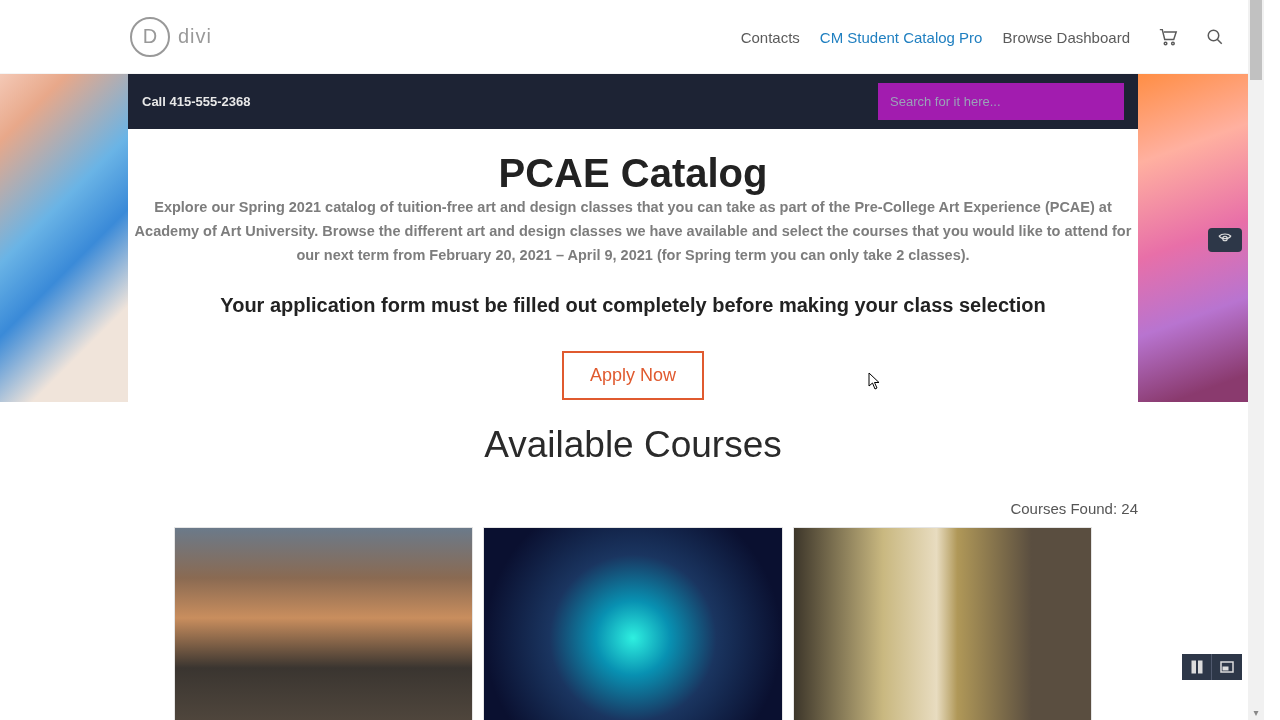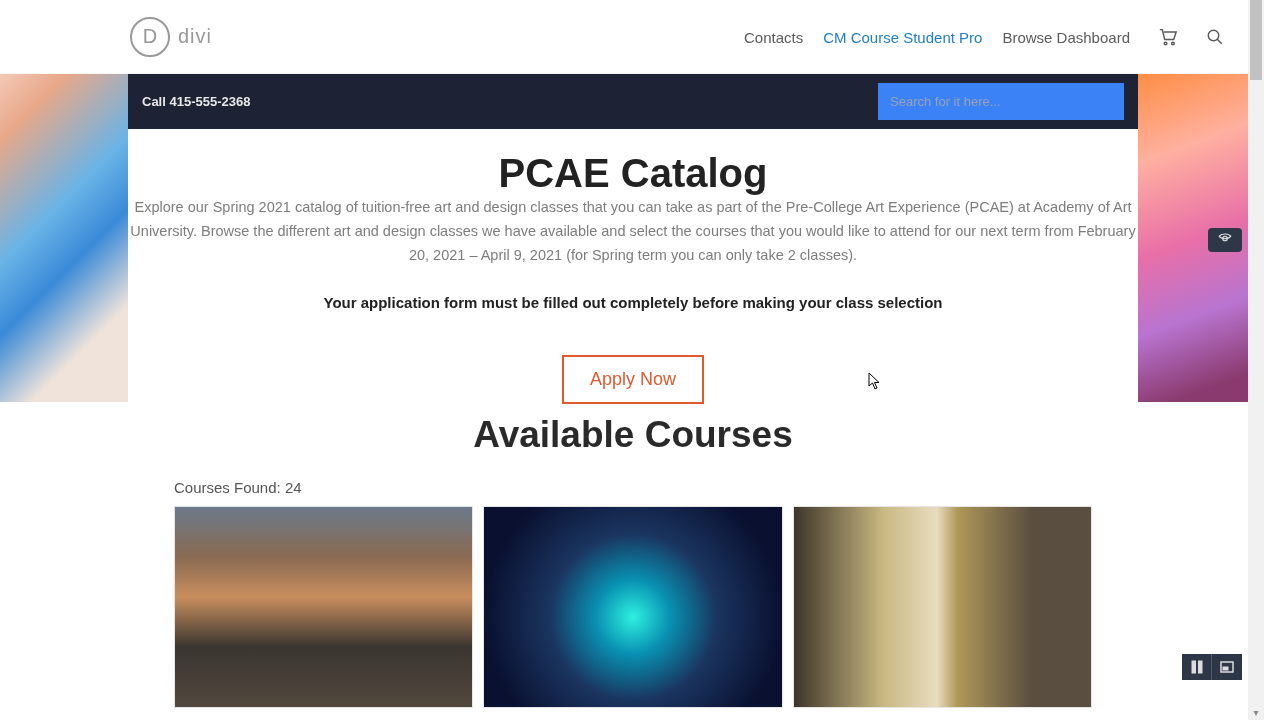--- a/index.html
+++ b/index.html
@@ -21,29 +21,29 @@
   .search-toggle{width:18px;height:18px;margin-left:8px;cursor:pointer}
   .search-toggle svg{width:100%;height:100%;fill:none;stroke:#5b5b5b;stroke-width:2}
   .bg-wrap{position:absolute;top:74px;left:0;right:16px;height:328px;overflow:hidden;z-index:0}
   .bg-left,.bg-right{position:absolute;top:0;width:160px;height:100%}
   .bg-left{left:-30px;background:linear-gradient(135deg,#f9d7c9 0%,#e8a88a 20%,#6ab4e6 45%,#3a8ad8 60%,#f0e4da 80%)}
   .bg-right{right:-30px;background:linear-gradient(160deg,#ff8b3d 0%,#ffb0a0 25%,#e86fa8 50%,#b874d0 70%,#8a3a6e 90%)}
   .content-col{position:absolute;top:74px;left:128px;width:1010px;background:#fff;z-index:1}
   .blackbar{height:55px;background:#1d2334;display:flex;align-items:center;padding:0 14px}
   .call{color:#e8e8e8;font-size:13px;font-weight:600}
   .blackbar-spacer{flex:1}
-  .search-box{width:246px;height:37px;background:#3b82f6;border:none;color:#fff;padding:0 12px;font-size:13px}
+  .search-box{width:246px;height:37px;background:#a21caf;border:none;color:#fff;padding:0 12px;font-size:13px}
   .search-box::placeholder{color:#9aa2b8}
   .inner{padding:22px 0 0 0;text-align:center}
   .h1{font-size:40px;font-weight:700;color:#222;margin-bottom:0}
-  .desc{font-size:14.5px;line-height:1.65;color:#7d7d7d;font-weight:400;padding:0 2px;margin-bottom:26px}
-  .notice{font-size:15px;font-weight:700;color:#222;margin-bottom:44px}
-  .apply-btn{display:inline-block;border:2px solid #e05a2f;color:#e05a2f;background:#fff;padding:12px 26px;font-size:18px;cursor:pointer;margin-bottom:10px}
-  .h2{font-size:37px;font-weight:700;color:#2a2a2a;margin-bottom:23px}
-  .found{text-align:left;padding-left:46px;font-size:15px;color:#555;margin-bottom:10px}
+  .desc{font-size:14.5px;line-height:1.65;color:#7d7d7d;font-weight:700;padding:0 2px;margin-bottom:26px}
+  .notice{font-size:20px;font-weight:700;color:#222;margin-bottom:34px}
+  .apply-btn{display:inline-block;border:2px solid #e05a2f;color:#e05a2f;background:#fff;padding:12px 26px;font-size:18px;cursor:pointer;margin-bottom:24px}
+  .h2{font-size:37px;font-weight:400;color:#2a2a2a;margin-bottom:34px}
+  .found{text-align:right;padding-left:46px;font-size:15px;color:#555;margin-bottom:10px}
   .grid{display:flex;gap:10px;padding:0 46px}
   .card{flex:1;display:flex;flex-direction:column;border:1px solid #e5e5e5}
   .card-img{height:200px;width:100%;background:#888}
   .img0{background:linear-gradient(180deg,#6b7a8a 0%,#8a6a52 25%,#c98e5e 45%,#3a3530 70%,#52483e 100%)}
   .img1{background:radial-gradient(circle at 50% 55%,#2ef0e0 0%,#0891b2 20%,#1a3560 45%,#0a1030 80%)}
   .img2{background:linear-gradient(90deg,#3d362a 0%,#c9b880 30%,#e8dcc0 48%,#b09858 55%,#5a4e40 80%)}
   .badge{position:absolute;right:22px;top:228px;width:34px;height:24px;background:#2d3748;border-radius:4px;display:flex;align-items:center;justify-content:center;z-index:5}
   .badge svg{width:18px;height:14px;fill:none;stroke:#ddd;stroke-width:1.6}
   .float-controls{position:absolute;right:22px;bottom:40px;display:flex;gap:0;z-index:5}
   .fc-btn{width:30px;height:26px;background:#2d3748;display:flex;align-items:center;justify-content:center;cursor:pointer}
@@ -58,21 +58,21 @@
 <div class="viewport">
 
   <div class="topnav">
     <div class="logo">
       <div class="logo-circle">D</div>
       <div class="logo-text">divi</div>
     </div>
     <div class="nav-spacer"></div>
     <div class="nav-links">
       <a class="nav-link">Contacts</a>
-      <a class="nav-link active">CM Course Student Pro</a>
+      <a class="nav-link active">CM Student Catalog Pro</a>
       <a class="nav-link">Browse Dashboard</a>
       <span class="cart-icon">
         <svg viewBox="0 0 24 22">
             <path d="M2 2h3l3 12h11l3-9H7"></path>
             <circle cx="9" cy="19" r="1.6"></circle>
             <circle cx="18" cy="19" r="1.6"></circle>
           </svg>
       </span>
       <span class="search-toggle">
         <svg viewBox="0 0 24 24">

